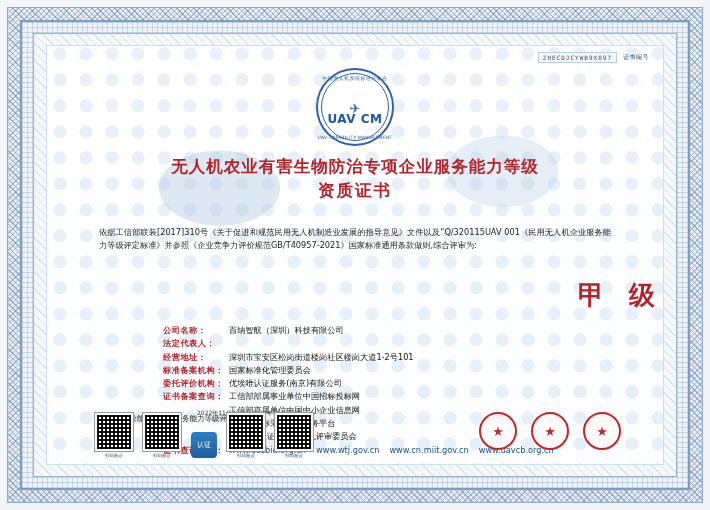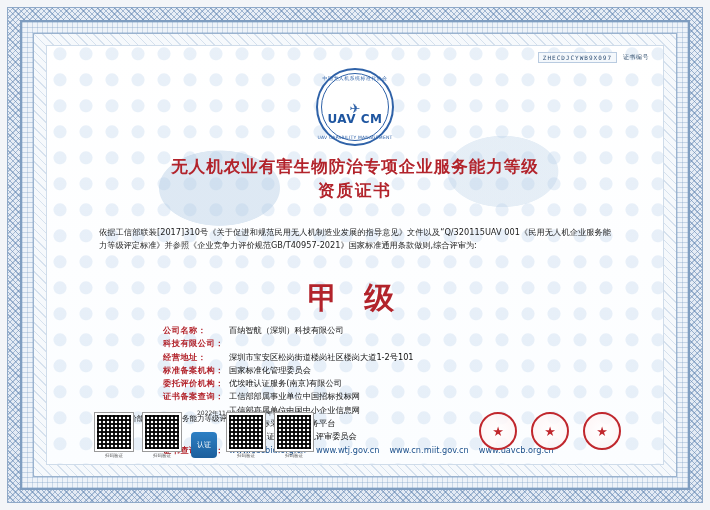--- a/index.html
+++ b/index.html
@@ -103,22 +103,22 @@
   }
   .subtitle{
     position:absolute;top:158px;left:0;right:0;text-align:center;
     font-size:11px;color:#1b1b1b;
   }
   .body-text{
     position:absolute;top:180px;left:52px;right:52px;
     font-size:8.2px;line-height:1.55;color:#1c1c1c;text-align:justify;
   }
   .grade{
-    position:absolute;top:232px;left:0;right:0;text-align:center;
-    font-size:30px;font-weight:bold;color:#b2232b;letter-spacing:8px;
+    position:absolute;top:232px;left:0;right:0;text-align:right;
+    font-size:26px;font-weight:bold;color:#b2232b;letter-spacing:8px;
   }
   .fields{
     position:absolute;top:278px;left:80px;right:60px;
     font-size:8.2px;color:#111;line-height:1.62;
   }
   .field-row{display:flex;align-items:flex-start;margin-left:36px;}
   .field-label{
     width:66px;flex:0 0 66px;color:#b2232b;font-weight:bold;letter-spacing:.5px;
   }
   .field-value{flex:1;color:#111;}
@@ -195,21 +195,21 @@
     <div class="body-text">依据工信部联装[2017]310号《关于促进和规范民用无人机制造业发展的指导意见》文件以及“Q/320115UAV 001《民用无人机企业服务能力等级评定标准》并参照《企业竞争力评价规范GB/T40957-2021》国家标准通用条款做则,综合评审为:</div>
 
     <div class="grade">甲 级</div>
 
     <div class="fields">
       <div class="field-row">
         <div class="field-label">公司名称：</div>
         <div class="field-value strong">百纳智航（深圳）科技有限公司</div>
       </div>
       <div class="field-row">
-        <div class="field-label">科技有限公司：</div>
+        <div class="field-label">法定代表人：</div>
       </div>
       <div class="field-row">
         <div class="field-label">经营地址：</div>
         <div class="field-value">深圳市宝安区松岗街道楼岗社区楼岗大道1-2号101</div>
       </div>
       <div class="field-row">
         <div class="field-label">标准备案机构：</div>
         <div class="field-value">国家标准化管理委员会</div>
       </div>
       <div class="field-row">

